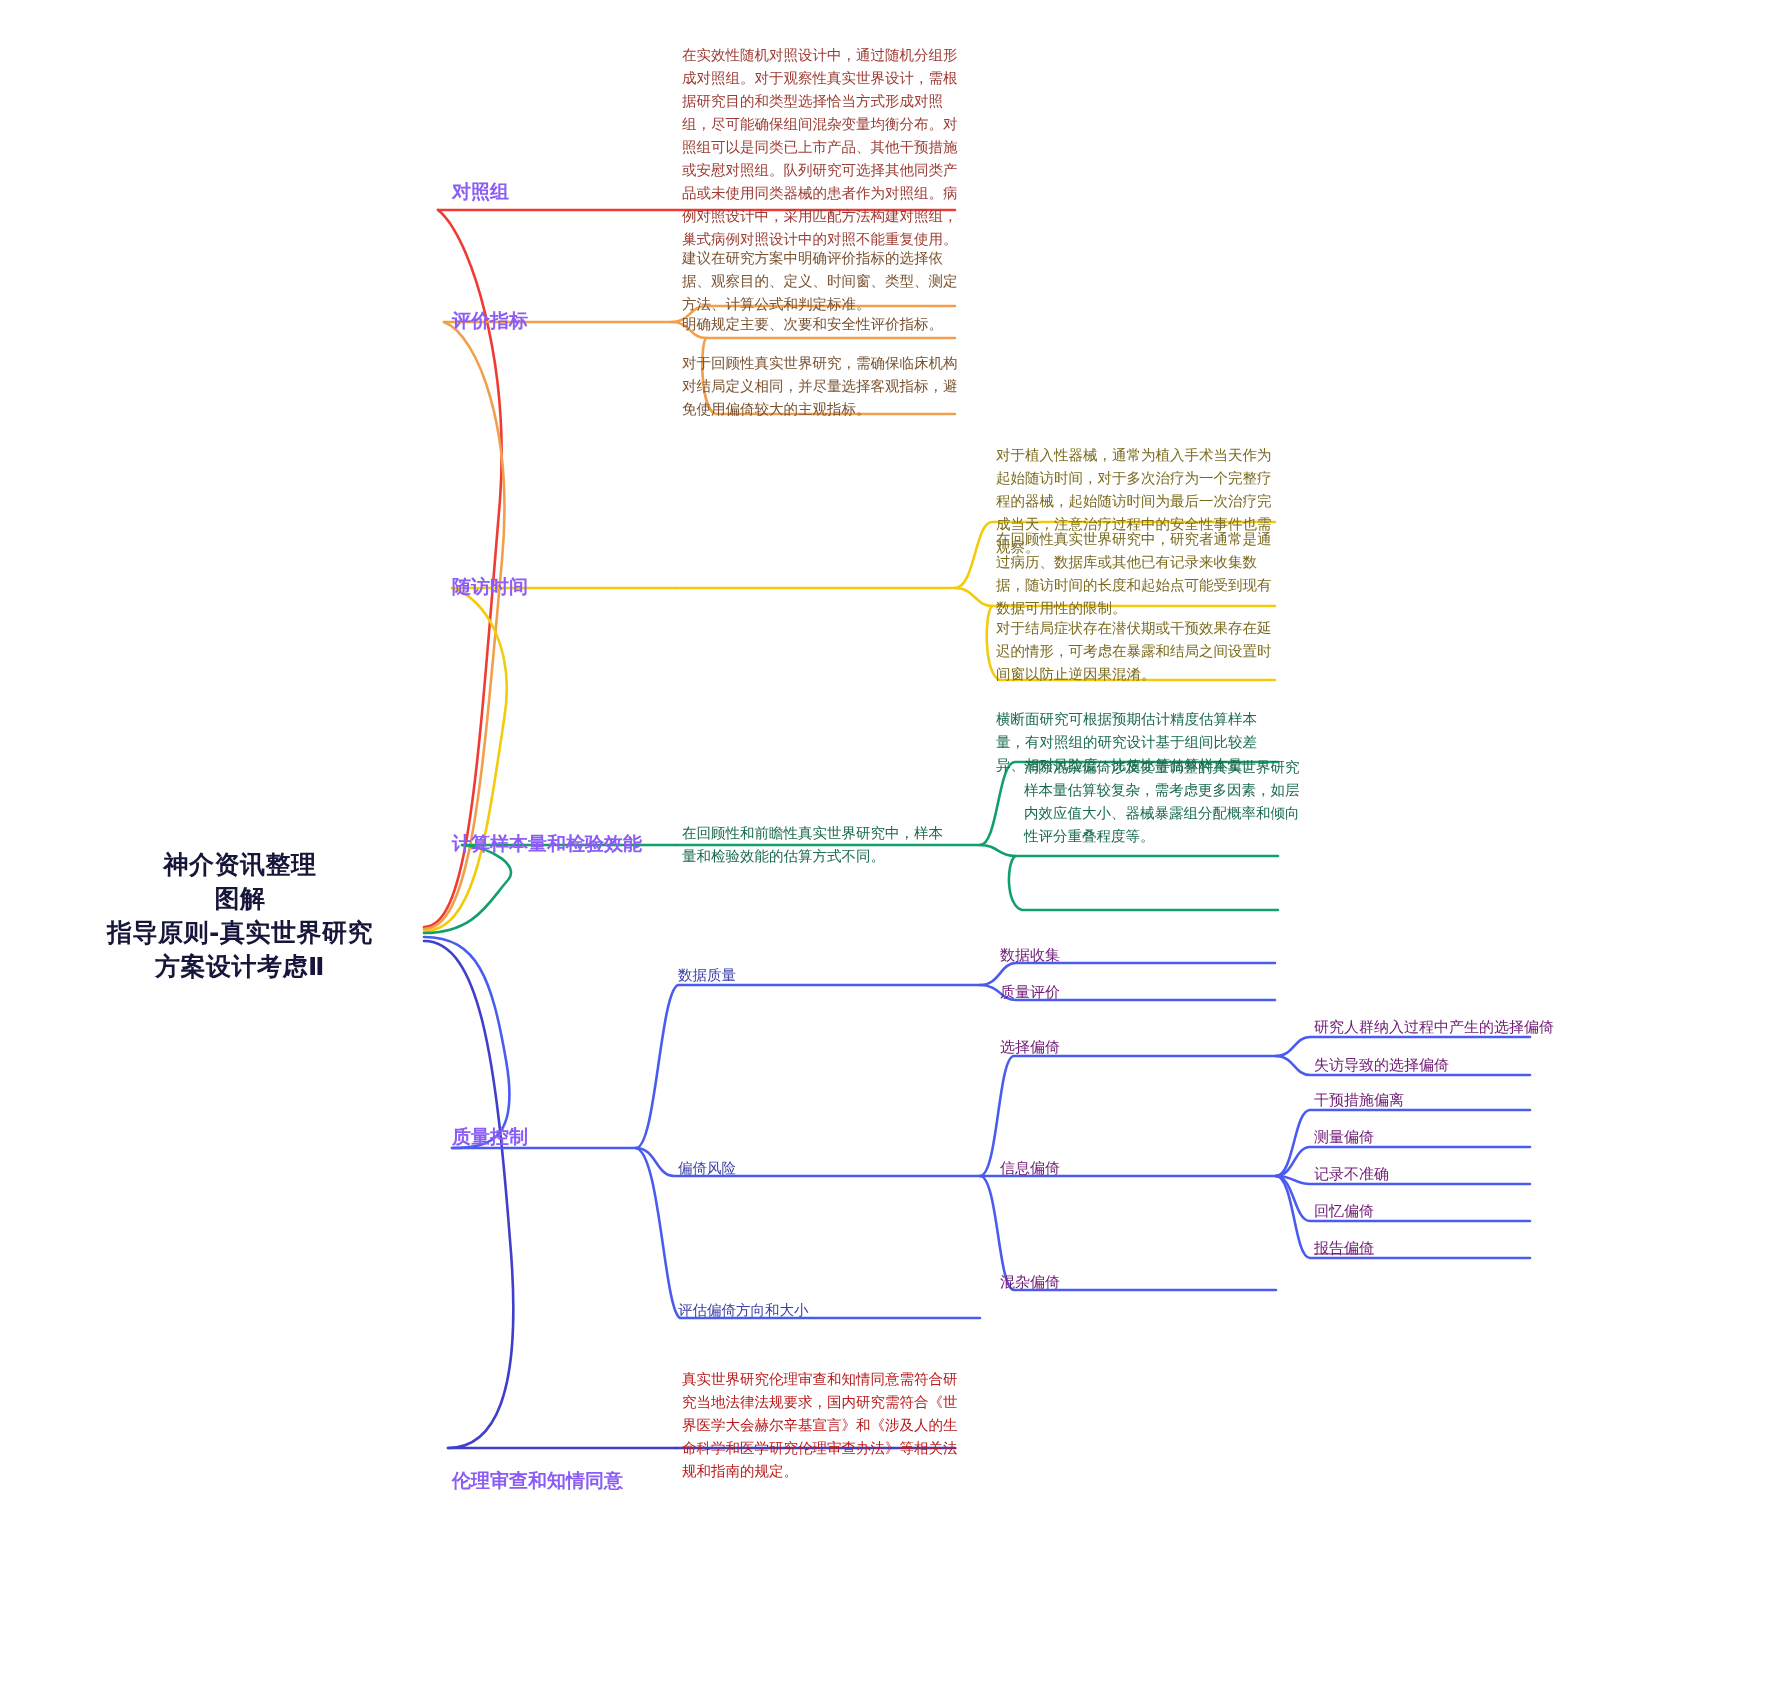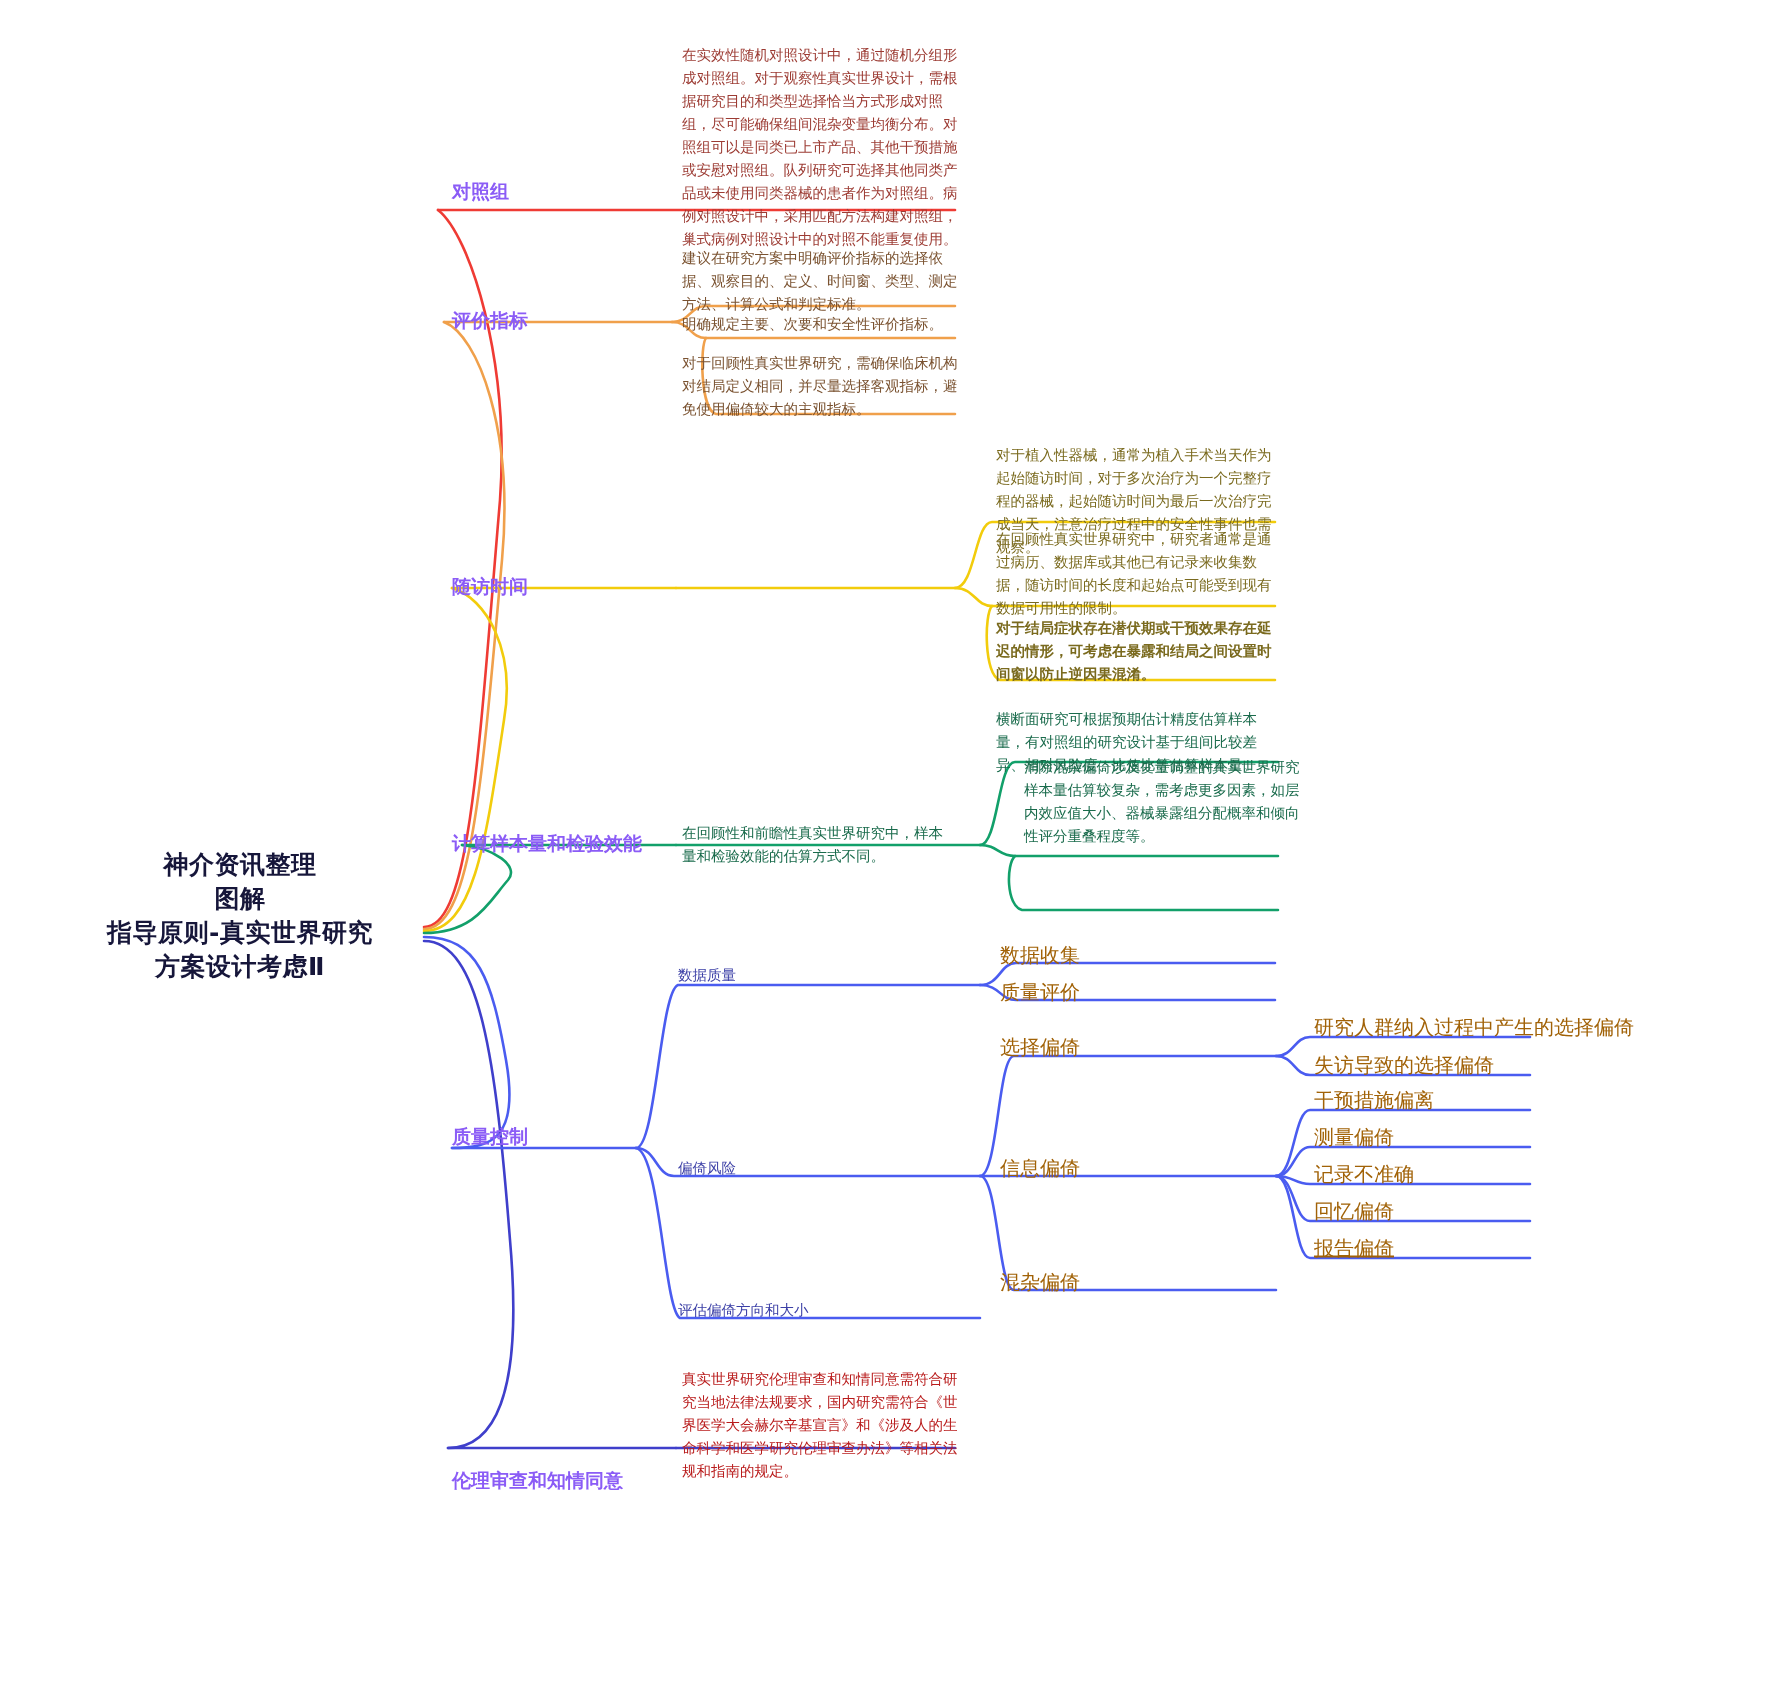--- a/index.html
+++ b/index.html
@@ -28,21 +28,21 @@
   }
   
   .para{
     font-size:14.5px;line-height:23px;width:282px;
   }
   .pred{color:#9c3b33;}
   .porange{color:#7a5230;}
   .pyellow{color:#7a6a1e;}
   .pgreen{color:#1a6b4c;}
   .pindigo{color:#b91c1c;}
-  .leafblue{font-size:20px;color:#a16207;white-space:nowrap;transform:translateY(-50%);}
+  .leafblue{font-size:15px;color:#701a75;white-space:nowrap;transform:translateY(-50%);}
   .l2blue{font-size:14.5px;color:#3b3fa6;white-space:nowrap;transform:translateY(-50%);}
 </style>
 </head>
 <body>
 
 <div id="mindmap">
 
   <svg class="links" viewBox="0 0 1770 1682">
     <g fill="none" stroke-width="2.6" stroke-linecap="round">
 
@@ -109,21 +109,21 @@
   <div class="node para pred" style="left:682px;top:44px;width:278px;">在实效性随机对照设计中，通过随机分组形成对照组。对于观察性真实世界设计，需根据研究目的和类型选择恰当方式形成对照组，尽可能确保组间混杂变量均衡分布。对照组可以是同类已上市产品、其他干预措施或安慰对照组。队列研究可选择其他同类产品或未使用同类器械的患者作为对照组。病例对照设计中，采用匹配方法构建对照组，巢式病例对照设计中的对照不能重复使用。</div>
 
   <div class="node l1" style="left:452px;top:321px;">评价指标</div>
   <div class="node para porange" style="left:682px;top:247px;width:278px;">建议在研究方案中明确评价指标的选择依据、观察目的、定义、时间窗、类型、测定方法、计算公式和判定标准。</div>
   <div class="node para porange" style="left:682px;top:313px;width:278px;">明确规定主要、次要和安全性评价指标。</div>
   <div class="node para porange" style="left:682px;top:352px;width:278px;">对于回顾性真实世界研究，需确保临床机构对结局定义相同，并尽量选择客观指标，避免使用偏倚较大的主观指标。</div>
 
   <div class="node l1" style="left:452px;top:587px;">随访时间</div>
   <div class="node para pyellow" style="left:996px;top:444px;width:282px;">对于植入性器械，通常为植入手术当天作为起始随访时间，对于多次治疗为一个完整疗程的器械，起始随访时间为最后一次治疗完成当天，注意治疗过程中的安全性事件也需观察。</div>
   <div class="node para pyellow" style="left:996px;top:528px;width:282px;">在回顾性真实世界研究中，研究者通常是通过病历、数据库或其他已有记录来收集数据，随访时间的长度和起始点可能受到现有数据可用性的限制。</div>
-  <div class="node para pyellow" style="left:996px;top:617px;width:282px;font-weight:bold;">对于结局症状存在潜伏期或干预效果存在延迟的情形，可考虑在暴露和结局之间设置时间窗以防止逆因果混淆。</div>
+  <div class="node para pyellow" style="left:996px;top:617px;width:282px;">对于结局症状存在潜伏期或干预效果存在延迟的情形，可考虑在暴露和结局之间设置时间窗以防止逆因果混淆。</div>
 
   <div class="node l1" style="left:452px;top:844px;">计算样本量和检验效能</div>
   <div class="node para pgreen" style="left:682px;top:822px;width:272px;">在回顾性和前瞻性真实世界研究中，样本量和检验效能的估算方式不同。</div>
   <div class="node para pgreen" style="left:996px;top:708px;width:282px;">横断面研究可根据预期估计精度估算样本量，有对照组的研究设计基于组间比较差异、相对风险度、比值比等估算样本量。</div>
   <div class="node para pgreen" style="left:996px;top:756px;width:282px;margin-left:28px;">消除混杂偏倚涉及变量调整的真实世界研究样本量估算较复杂，需考虑更多因素，如层内效应值大小、器械暴露组分配概率和倾向性评分重叠程度等。</div>
 
   <div class="node l1" style="left:452px;top:1137px;">质量控制</div>
 
   <div class="node l2blue" style="left:678px;top:975px;">数据质量</div>
   <div class="node leafblue" style="left:1000px;top:955px;">数据收集</div>

